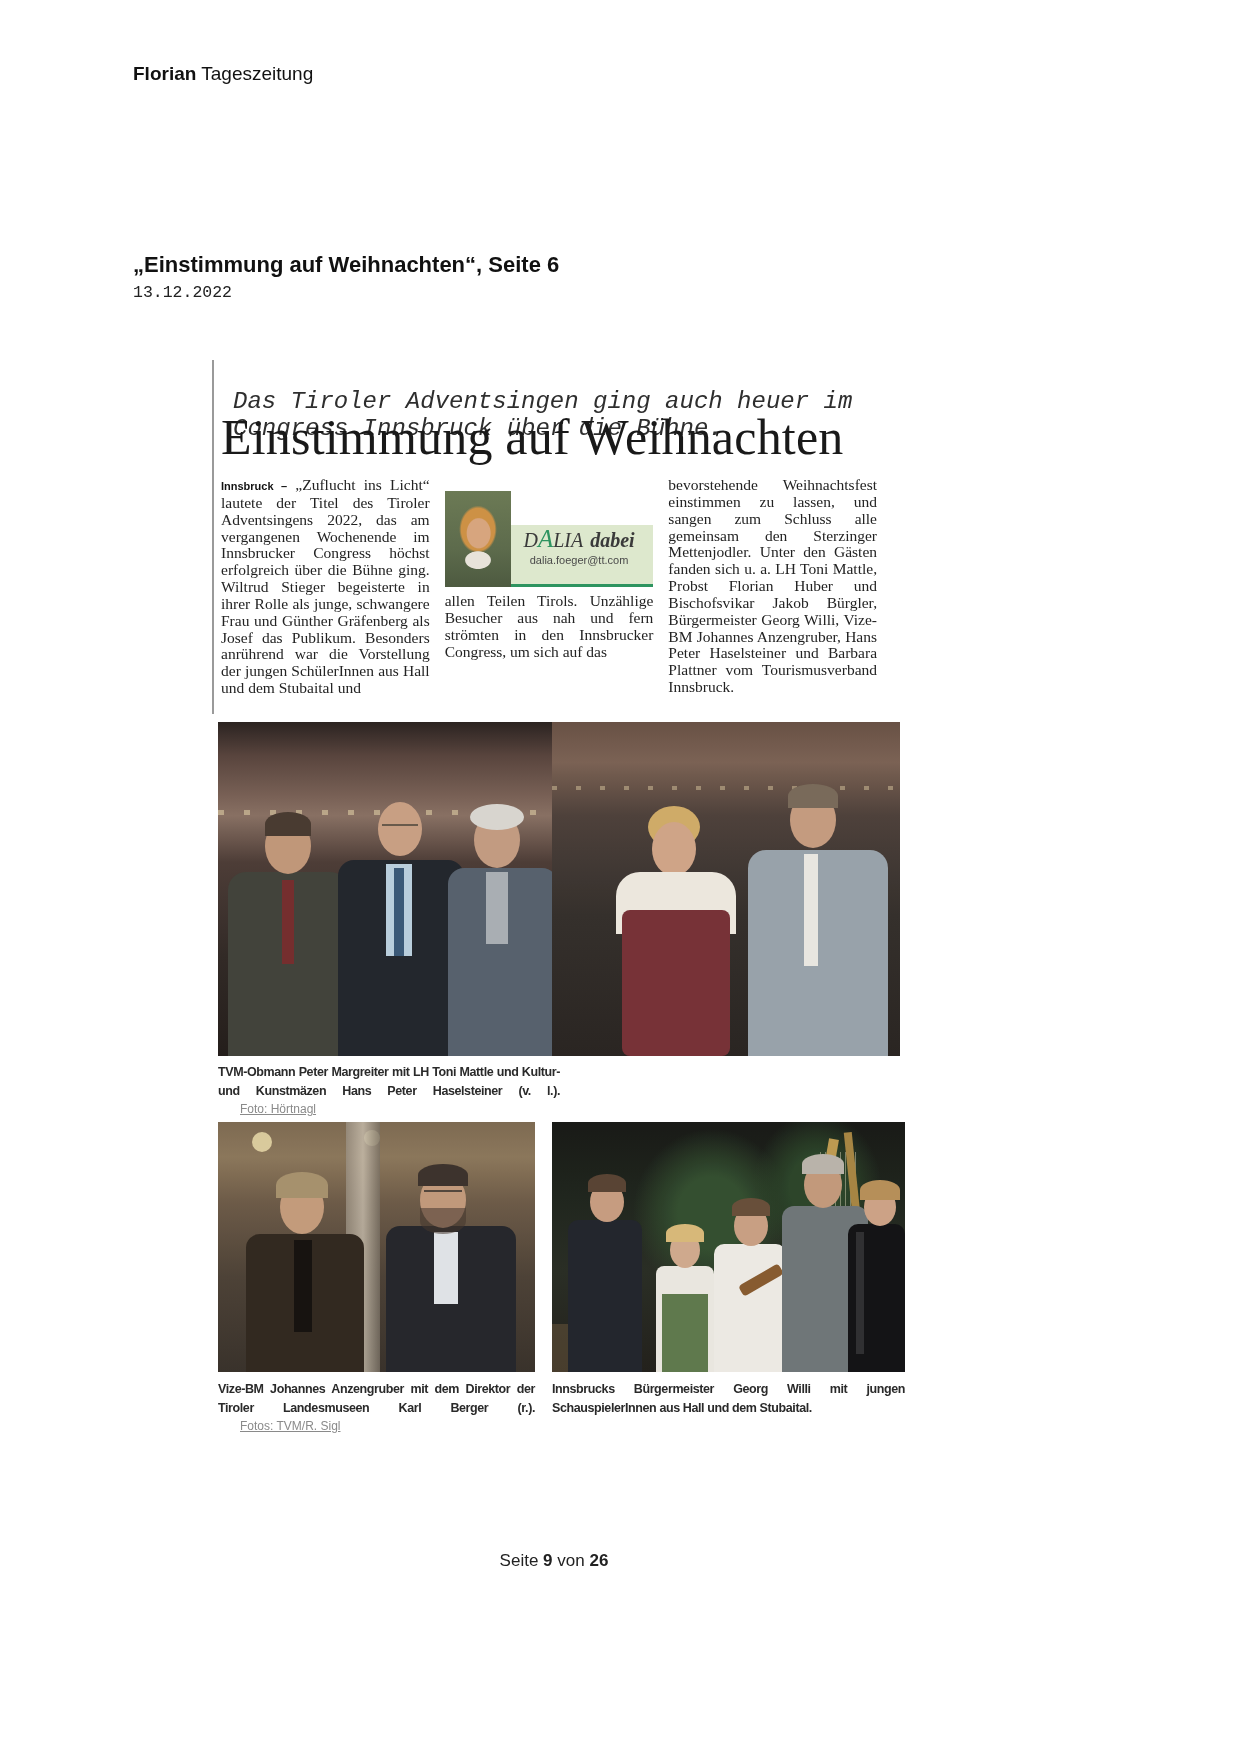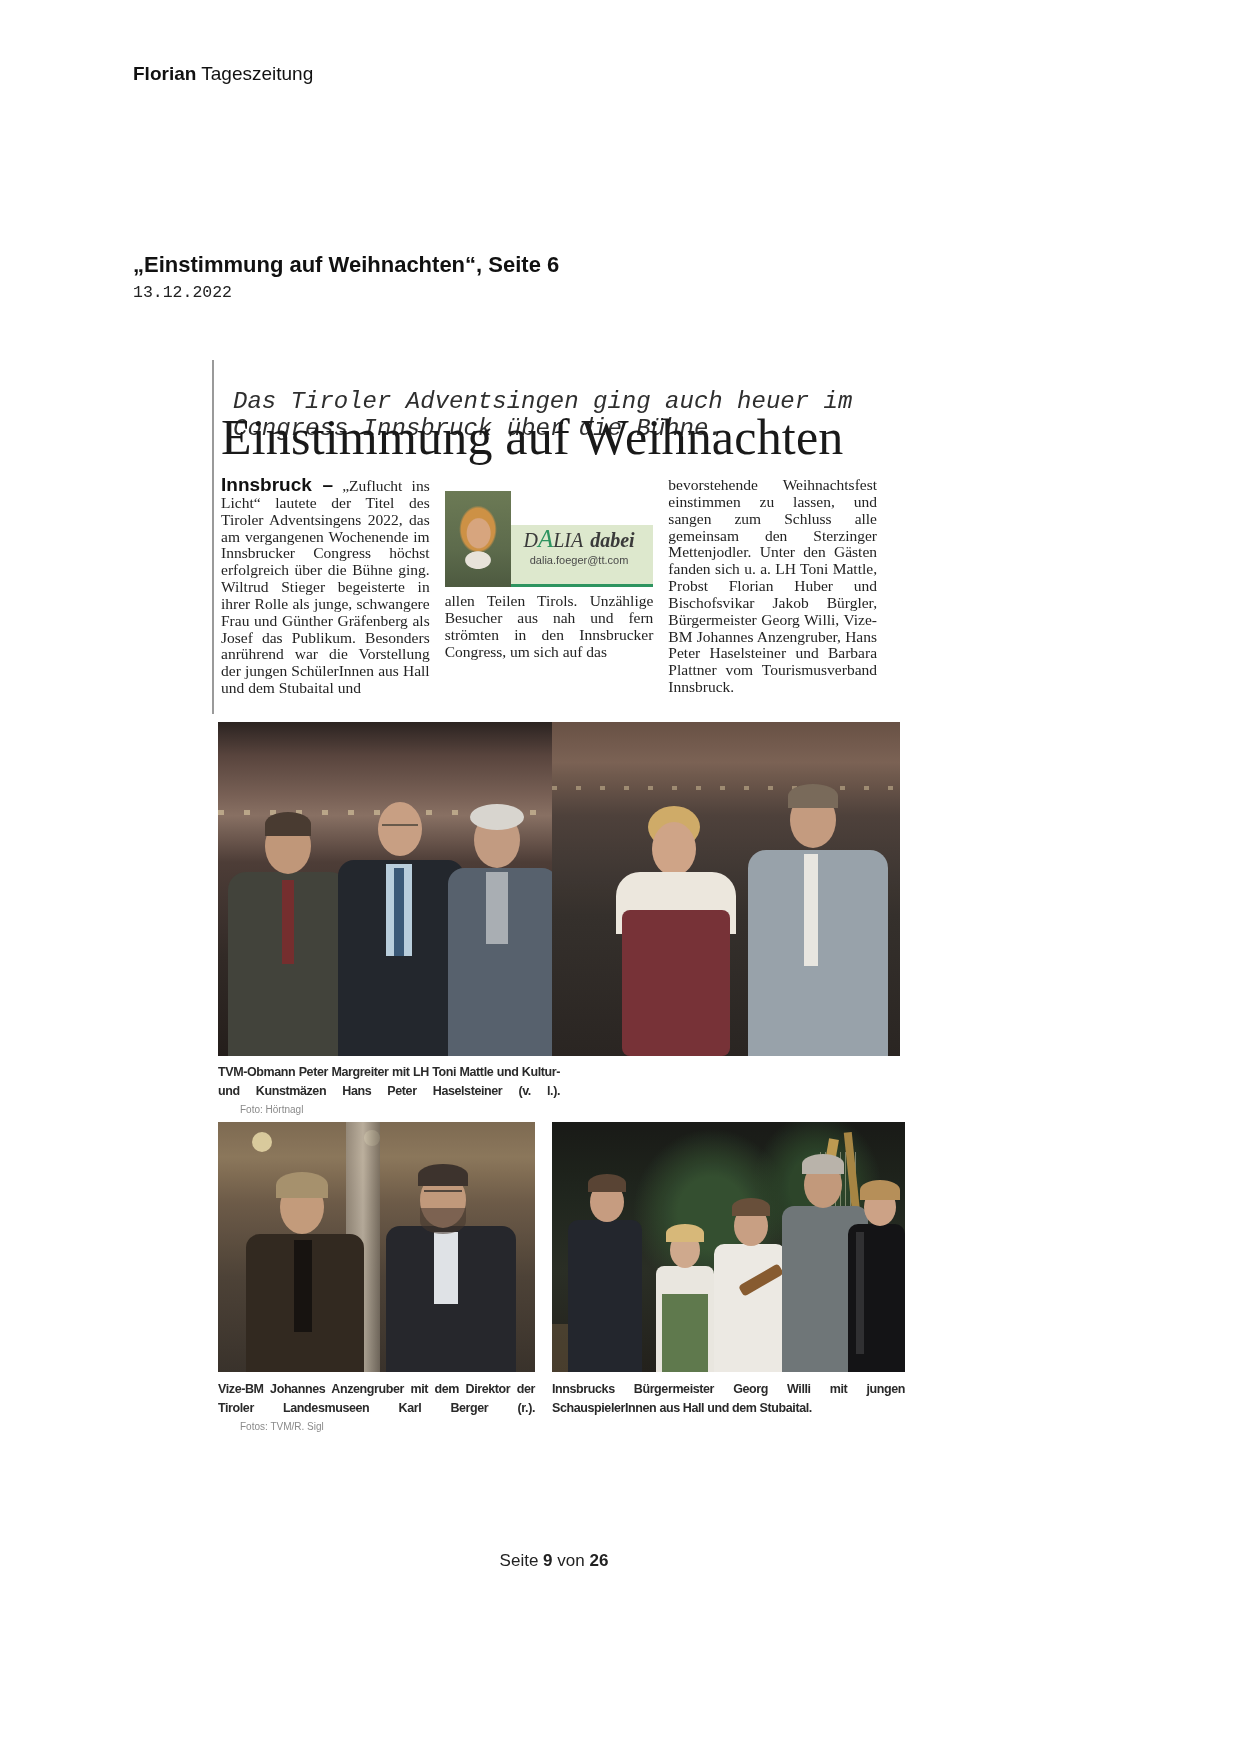--- a/index.html
+++ b/index.html
@@ -16,21 +16,21 @@
   .clip-rule{position:absolute;left:212px;top:360px;width:2px;height:354px;background:#9a9a9a;}
   .kicker{position:absolute;left:233px;top:388px;width:660px;
           font-family:Liberation Mono, monospace;font-style:italic;font-size:24px;color:#2e2e2e;}
   .headline{position:absolute;left:221px;top:408px;width:680px;
             font-family:"Liberation Serif",serif;font-size:50px;letter-spacing:0.2px;color:#191919;}
 
   .cols{position:absolute;left:221px;top:477px;width:656px;display:flex;gap:15px;}
   .col{flex:1;font-family:"Liberation Serif",serif;font-size:15.5px;line-height:16.85px;
        text-align:justify;color:#232323;}
   .col p{margin:0;}
-  .lead{font-family:"Liberation Sans",sans-serif;font-weight:bold;font-size:19px;color:#111;}
+  .lead{font-family:"Liberation Sans",sans-serif;font-weight:bold;font-size:11px;color:#111;}
 
   
   .ad{position:relative;height:96px;margin:14px 0 6px;}
   .ad-panel{position:absolute;left:60px;right:0;top:34px;bottom:0;background:#dde8cd;
             border-bottom:3px solid #0c4a6e;text-align:center;}
   .ad-brand{margin-top:6px;font-family:"Liberation Serif",serif;font-style:italic;font-size:20px;color:#3a3a3a;}
   .ad-brand .ba{color:#2e9460;font-size:25px;}
   .ad-brand .bdabei{font-weight:bold;margin-left:7px;}
   .ad-email{font-family:"Liberation Sans",sans-serif;font-size:11px;color:#4a4a4a;margin-top:3px;}
   .ad-photo{position:absolute;left:0;bottom:0;width:66px;height:96px;z-index:2;
@@ -41,21 +41,21 @@
               linear-gradient(180deg,#6c7a55 0%,#5d6b4c 60%,#4d5a40 100%);}
 
   
   .ph{position:absolute;overflow:hidden;background:#2a2522;}
   .art{position:absolute;inset:0;filter:saturate(.92) blur(.4px);}
   .s{position:absolute;}
 
   
   .cap{position:absolute;font-family:"Liberation Sans",sans-serif;font-weight:bold;
        font-size:12.5px;letter-spacing:-0.4px;line-height:18.5px;color:#2a2a2a;text-align:justify;}
-  .credit{font-weight:normal;font-size:10px;letter-spacing:0;color:#8a8a8a;margin-left:22px;white-space:nowrap;}
+  .credit{font-weight:normal;font-size:12px;letter-spacing:0;color:#8a8a8a;margin-left:22px;white-space:nowrap;text-decoration:underline;}
 
   
   .footer{position:absolute;left:0;top:1551px;width:1108px;text-align:center;font-size:17px;color:#222;}
   .footer .b{font-weight:bold;}
 </style>
 </head>
 <body>
 
 <div class="page">
 

